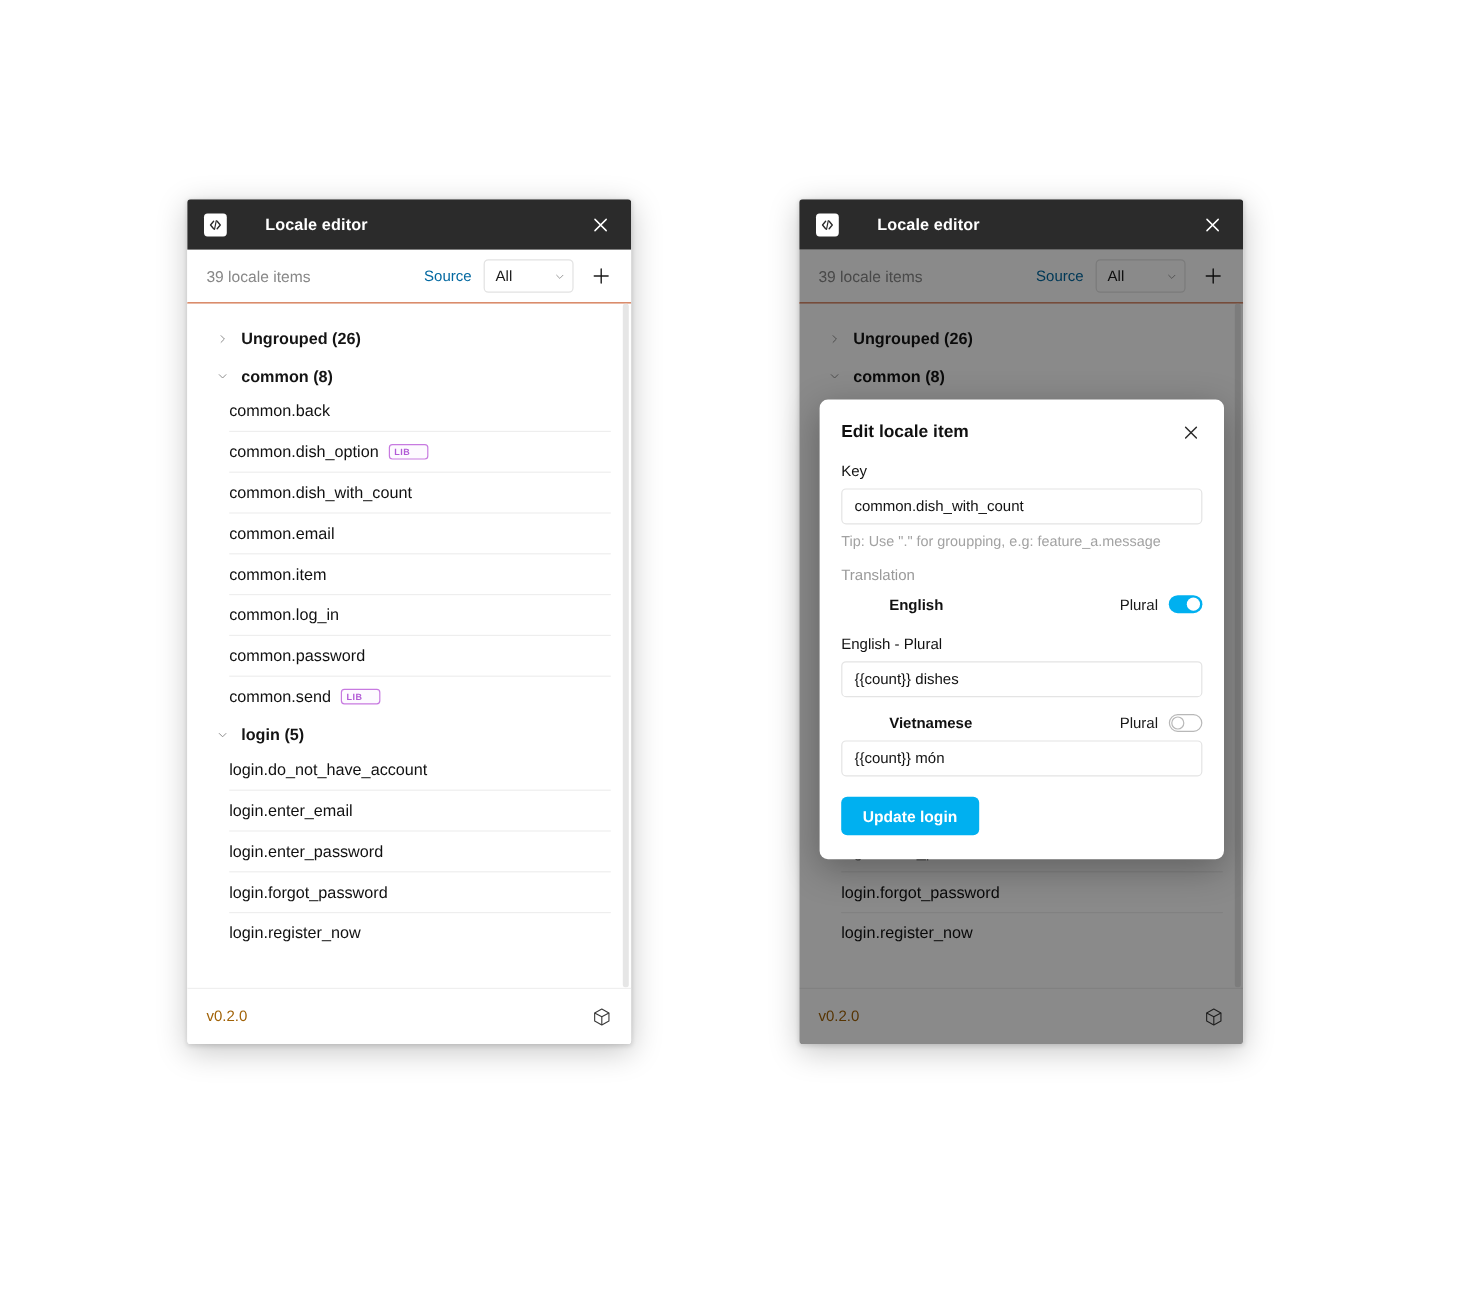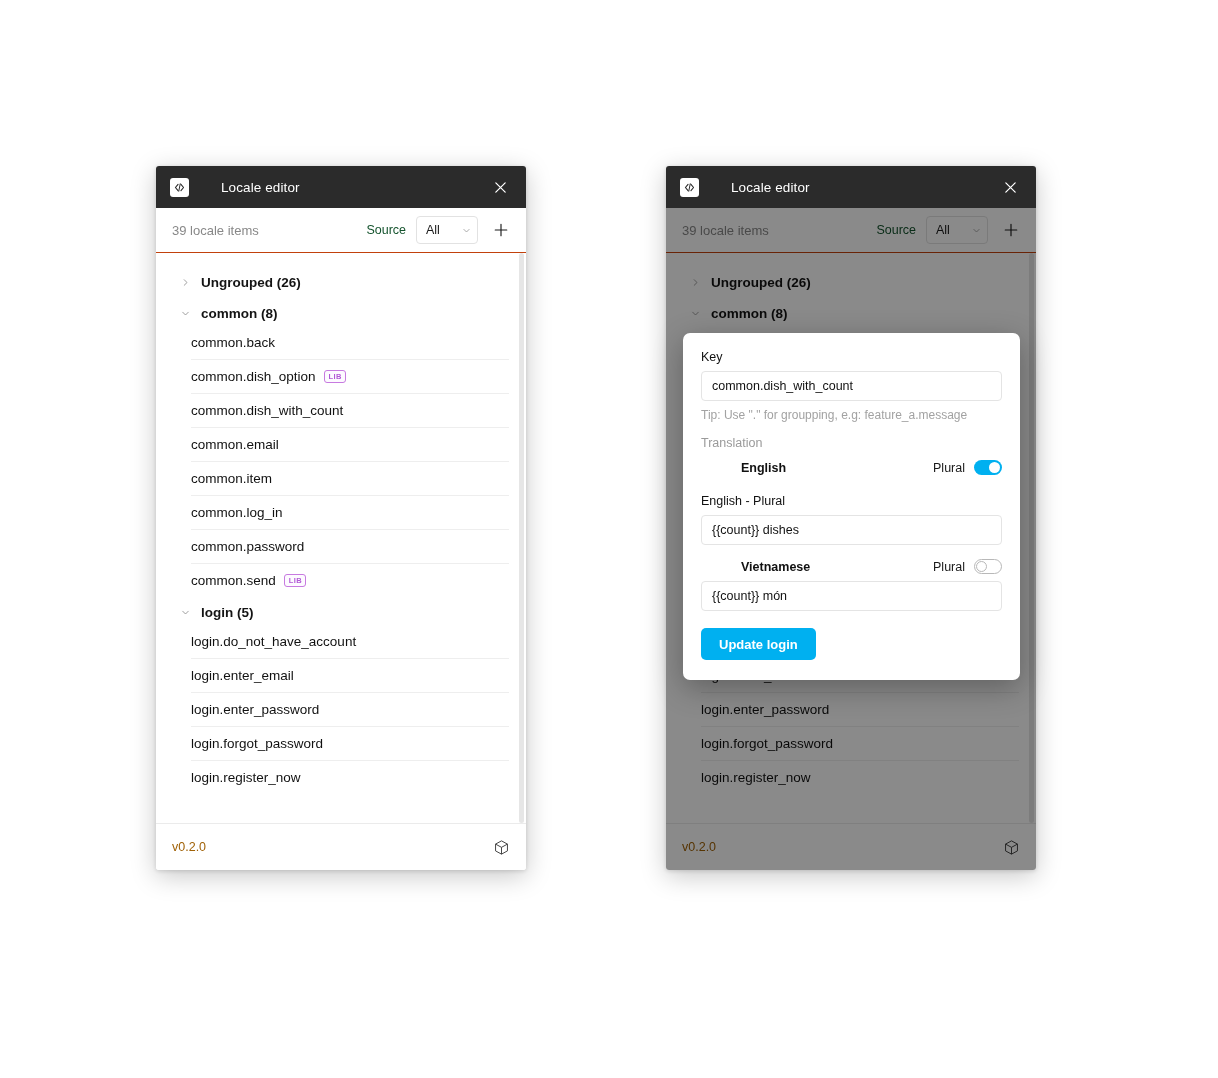--- a/index.html
+++ b/index.html
@@ -43,21 +43,21 @@
     width: 19px; height: 19px;
     background: #ffffff;
     border-radius: 3px;
     display: flex; align-items: center; justify-content: center;
     flex: 0 0 auto;
   }
   .logo-box svg { display: block; }
   .titlebar-title {
     color: #ffffff;
     font-size: 13.5px;
-    font-weight: normal;
+    font-weight: bold;
     margin-left: 12px;
     letter-spacing: 0.1px;
     padding-left: 20px;
   }
   .titlebar-close {
     margin-left: auto;
     width: 22px; height: 22px;
     display: flex; align-items: center; justify-content: center;
     cursor: pointer;
   }
@@ -78,24 +78,24 @@
     color: #888888;
   }
   .toolbar-right {
     margin-left: auto;
     display: flex;
     align-items: center;
     gap: 10px;
   }
   .source-label {
     font-size: 12.5px;
-    color: #14532d;
+    color: #0369a1;
   }
   .select-box {
-    width: 62px;
+    width: 75px;
     height: 28px;
     border: 1px solid #e2e2e2;
     border-radius: 4px;
     display: flex;
     align-items: center;
     padding: 0 6px 0 9px;
     background: #ffffff;
     cursor: pointer;
   }
   .select-value {
@@ -155,21 +155,21 @@
     color: #111111;
     text-align: right;
   }
   .lib-badge {
     border: 1px solid #c77ae0;
     color: #b25ad6;
     border-radius: 3px;
     font-size: 7.5px;
     font-weight: bold;
     letter-spacing: 0.4px;
-    padding: 1px 3px 1px 4px;
+    padding: 1px 14px 1px 4px;
     line-height: 1.25;
     background: #fdfaff;
   }
 
   .scroll-track {
     position: absolute;
     top: 0; right: 2px;
     width: 5px; height: 100%;
     background: transparent;
   }
@@ -580,20 +580,28 @@
         <path d="M3 6 L10 9.8 L17 6" fill="none" stroke="#3a3a3a" stroke-width="1.1" stroke-linejoin="round"></path>
         <path d="M10 9.8 L10 17.8" fill="none" stroke="#3a3a3a" stroke-width="1.1"></path>
       </svg>
     </span>
   </div>
 
   <div class="overlay"></div>
 </div>
 
 <div class="modal">
+  <div class="modal-head">
+    <div class="modal-title">Edit locale item</div>
+    <div class="modal-close">
+      <svg width="15" height="15" viewBox="0 0 16 16">
+        <path d="M3.2 3.2 L12.8 12.8 M12.8 3.2 L3.2 12.8" stroke="#2a2a2a" stroke-width="1.3" stroke-linecap="round"></path>
+      </svg>
+    </div>
+  </div>
 
   <div class="field-label">Key</div>
   <input class="text-input" type="text" value="common.dish_with_count" style="">
   <div class="tip-text">Tip: Use "." for groupping, e.g: feature_a.message</div>
 
   <div class="section-label">Translation</div>
 
   
   <div class="lang-row">
     <span class="lang-name">English</span>

